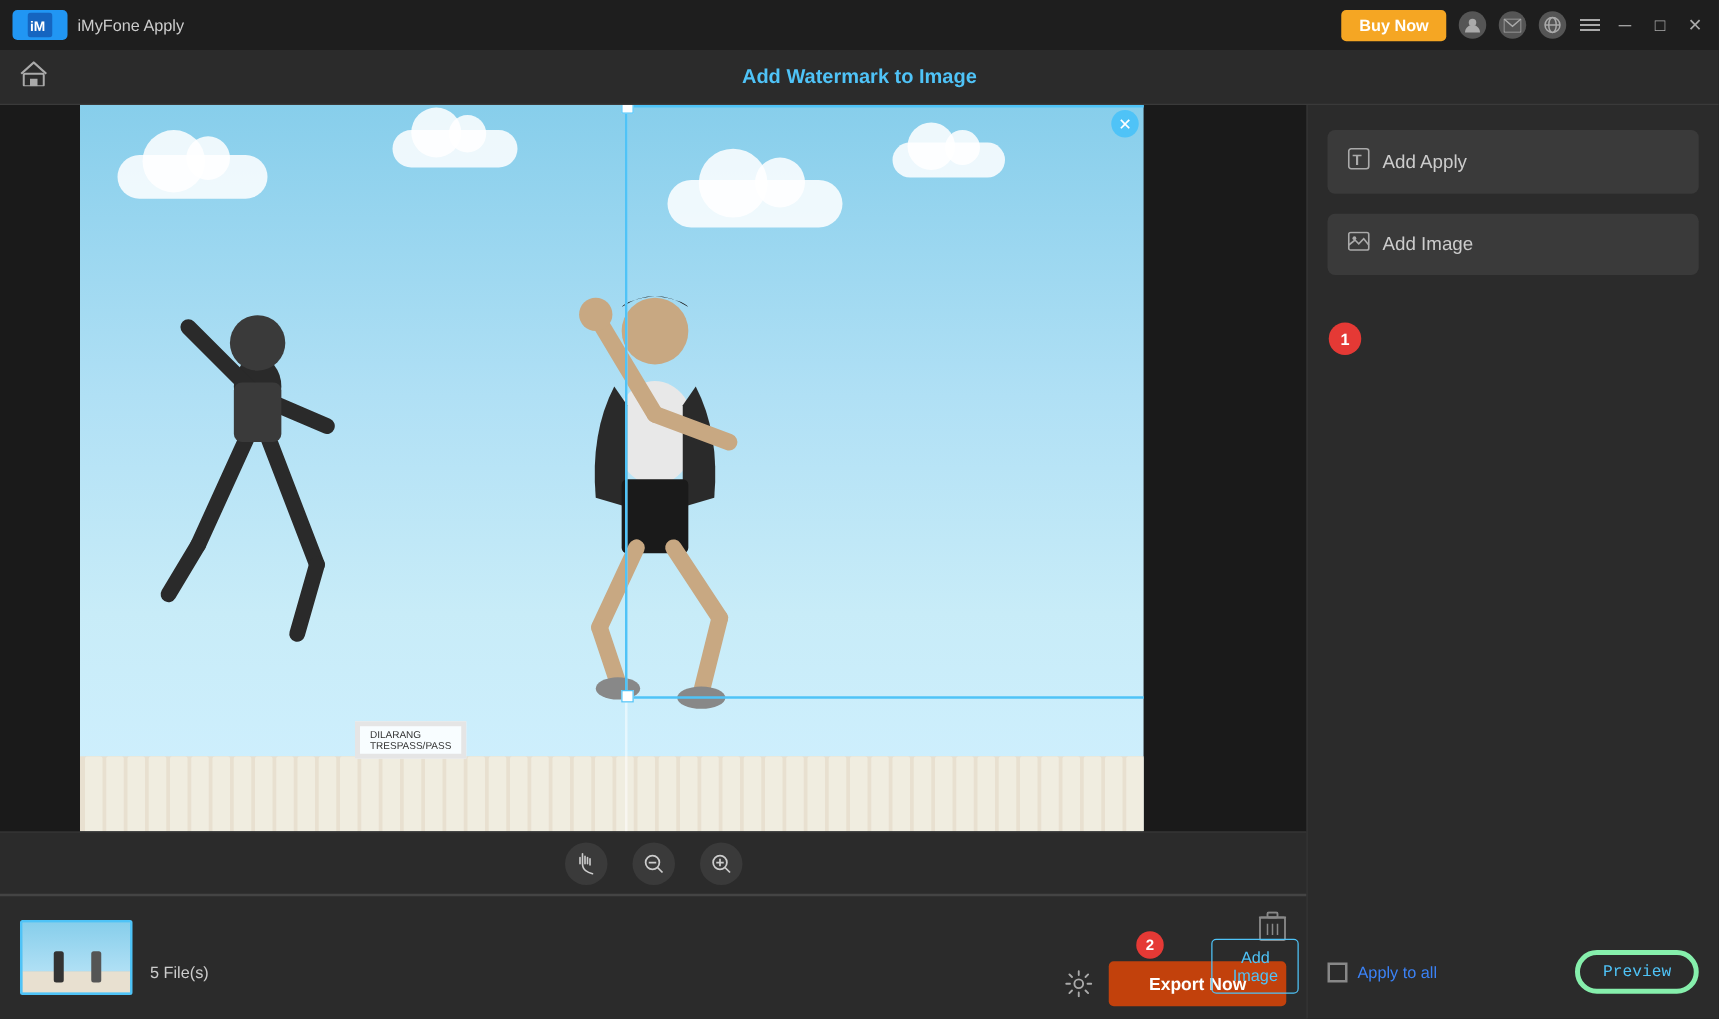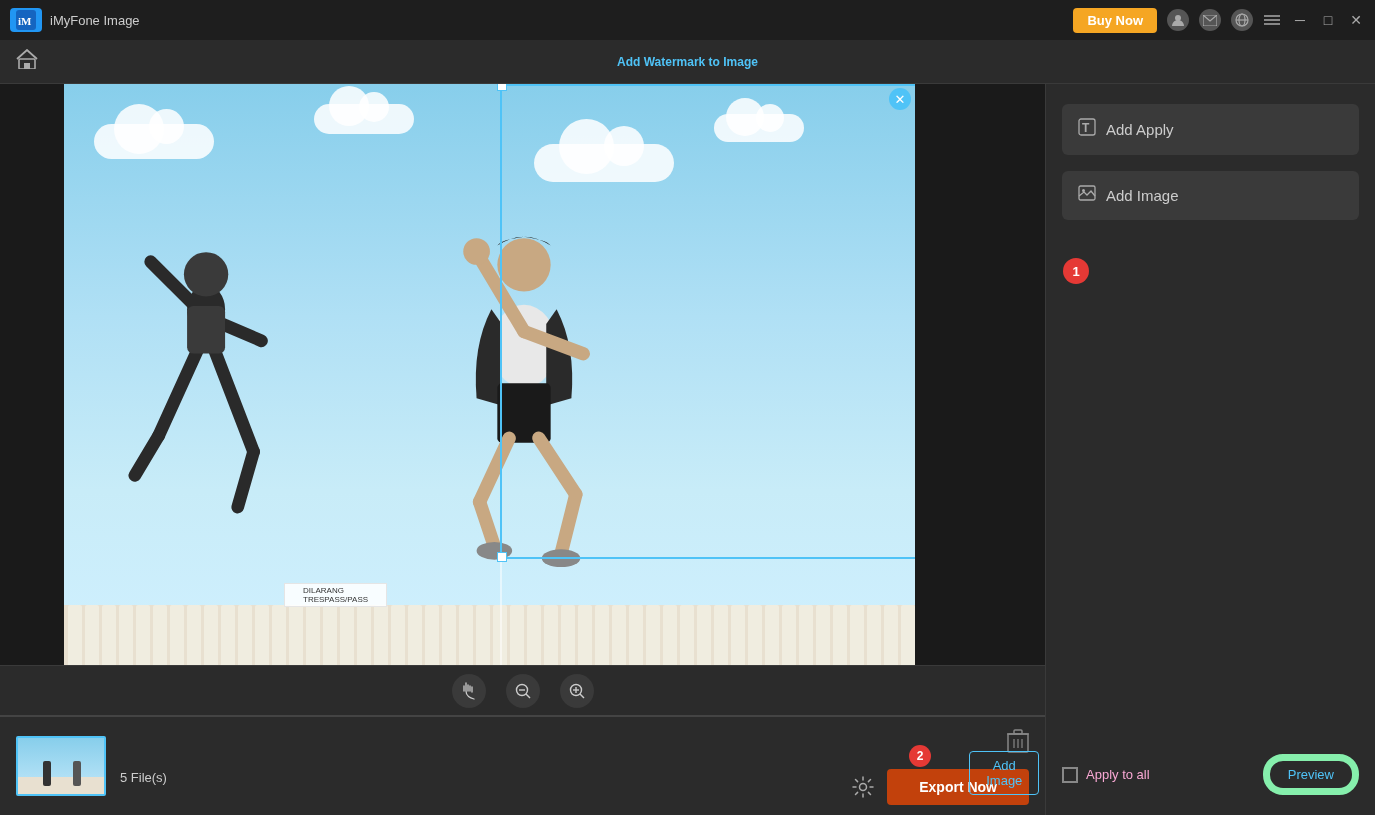--- a/index.html
+++ b/index.html
@@ -20,31 +20,30 @@
       align-items: center;
       padding: 0 10px;
       justify-content: space-between;
     }
     #titlebar-left {
       display: flex;
       align-items: center;
       gap: 8px;
     }
     #app-logo {
-      width: 32px;
+      width: 44px;
       height: 24px;
       background: #2196f3;
       border-radius: 4px;
       display: flex;
       align-items: center;
       justify-content: center;
       font-weight: bold;
       font-size: 11px;
       color: #fff;
-      font-family: Liberation Serif, serif;
     }
     #app-title {
       color: #ccc;
       font-size: 13px;
     }
     #titlebar-center {
       position: absolute;
       left: 50%;
       transform: translateX(-50%);
     }
@@ -98,21 +97,21 @@
     #home-icon {
       font-size: 18px;
       color: #aaa;
       cursor: pointer;
     }
     #page-title {
       position: absolute;
       left: 50%;
       transform: translateX(-50%);
       color: #4fc3f7;
-      font-size: 12px;
+      font-size: 16px;
       font-weight: 600;
       text-align: right;
     }
 
     
     #main {
       display: flex;
       height: calc(815px - 40px - 44px);
     }
 
@@ -451,31 +450,32 @@
       gap: 8px;
     }
     #apply-checkbox {
       width: 16px;
       height: 16px;
       border: 2px solid #888;
       background: transparent;
       cursor: pointer;
     }
     #apply-label {
-      color: #f9a8d4;
+      color: #3b82f6;
       font-size: 13px;
     }
     #preview-btn {
       background: transparent;
-      border: 7px solid #86efac;
+      border: 4px solid #86efac;
       color: #4fc3f7;
       padding: 6px 18px;
       border-radius: 20px;
       cursor: pointer;
       font-size: 13px;
+      font-family: Liberation Mono, monospace;
     }
 
     
     .cloud1 {
       top: 40px;
       left: 30px;
       width: 120px;
       height: 35px;
     }
     .cloud1::before {
@@ -555,21 +555,21 @@
 <body>
 
 <div id="titlebar">
   <div id="titlebar-left">
     <div id="app-logo">
       <svg width="20" height="20" viewBox="0 0 20 20">
         <rect width="20" height="20" rx="3" fill="#1565c0"></rect>
         <text x="2" y="15" font-size="11" fill="white" font-weight="bold">iM</text>
       </svg>
     </div>
-    <span id="app-title">iMyFone Image</span>
+    <span id="app-title">iMyFone Apply</span>
   </div>
 
   <div id="titlebar-center"></div>
 
   <div id="titlebar-right">
     <button id="buy-now-btn">Buy Now</button>
     <div class="title-icon">
       <svg width="14" height="14" viewBox="0 0 14 14">
           <circle cx="7" cy="5" r="3" fill="#aaa"></circle>
           <path d="M1 13c0-3.3 2.7-6 6-6s6 2.7 6 6" fill="#aaa"></path>
@@ -669,21 +669,21 @@
 
           <line x1="80" y1="152" x2="105" y2="190" stroke="#c8a882" stroke-width="9" stroke-linecap="round"></line>
           <line x1="105" y1="190" x2="95" y2="230" stroke="#c8a882" stroke-width="9" stroke-linecap="round"></line>
 
           <ellipse cx="50" cy="228" rx="12" ry="6" fill="#888"></ellipse>
           <ellipse cx="95" cy="233" rx="13" ry="6" fill="#888"></ellipse>
 
           <path d="M52 22 Q70 10 88 22 Q85 18 70 16 Q55 18 52 22Z" fill="#1a1a1a"></path>
         </svg>
 
-        <div style="position:absolute; bottom:58px; left:220px; background:rgba(255,255,255,0.85); padding:2px 18px; font-size:8px; color:#333; border:1px solid #e5e5e5; z-index:5;">DILARANG<br>TRESPASS/PASS</div>
+        <div style="position:absolute; bottom:58px; left:220px; background:rgba(255,255,255,0.85); padding:2px 8px; font-size:8px; color:#333; border:4px solid #e5e5e5; z-index:5;">DILARANG<br>TRESPASS/PASS</div>
 
         <div class="fence">
 
         <div class="fence-post"></div>
             <div class="fence-post"></div>
             <div class="fence-post"></div>
             <div class="fence-post"></div>
             <div class="fence-post"></div>
             <div class="fence-post"></div>
             <div class="fence-post"></div>

